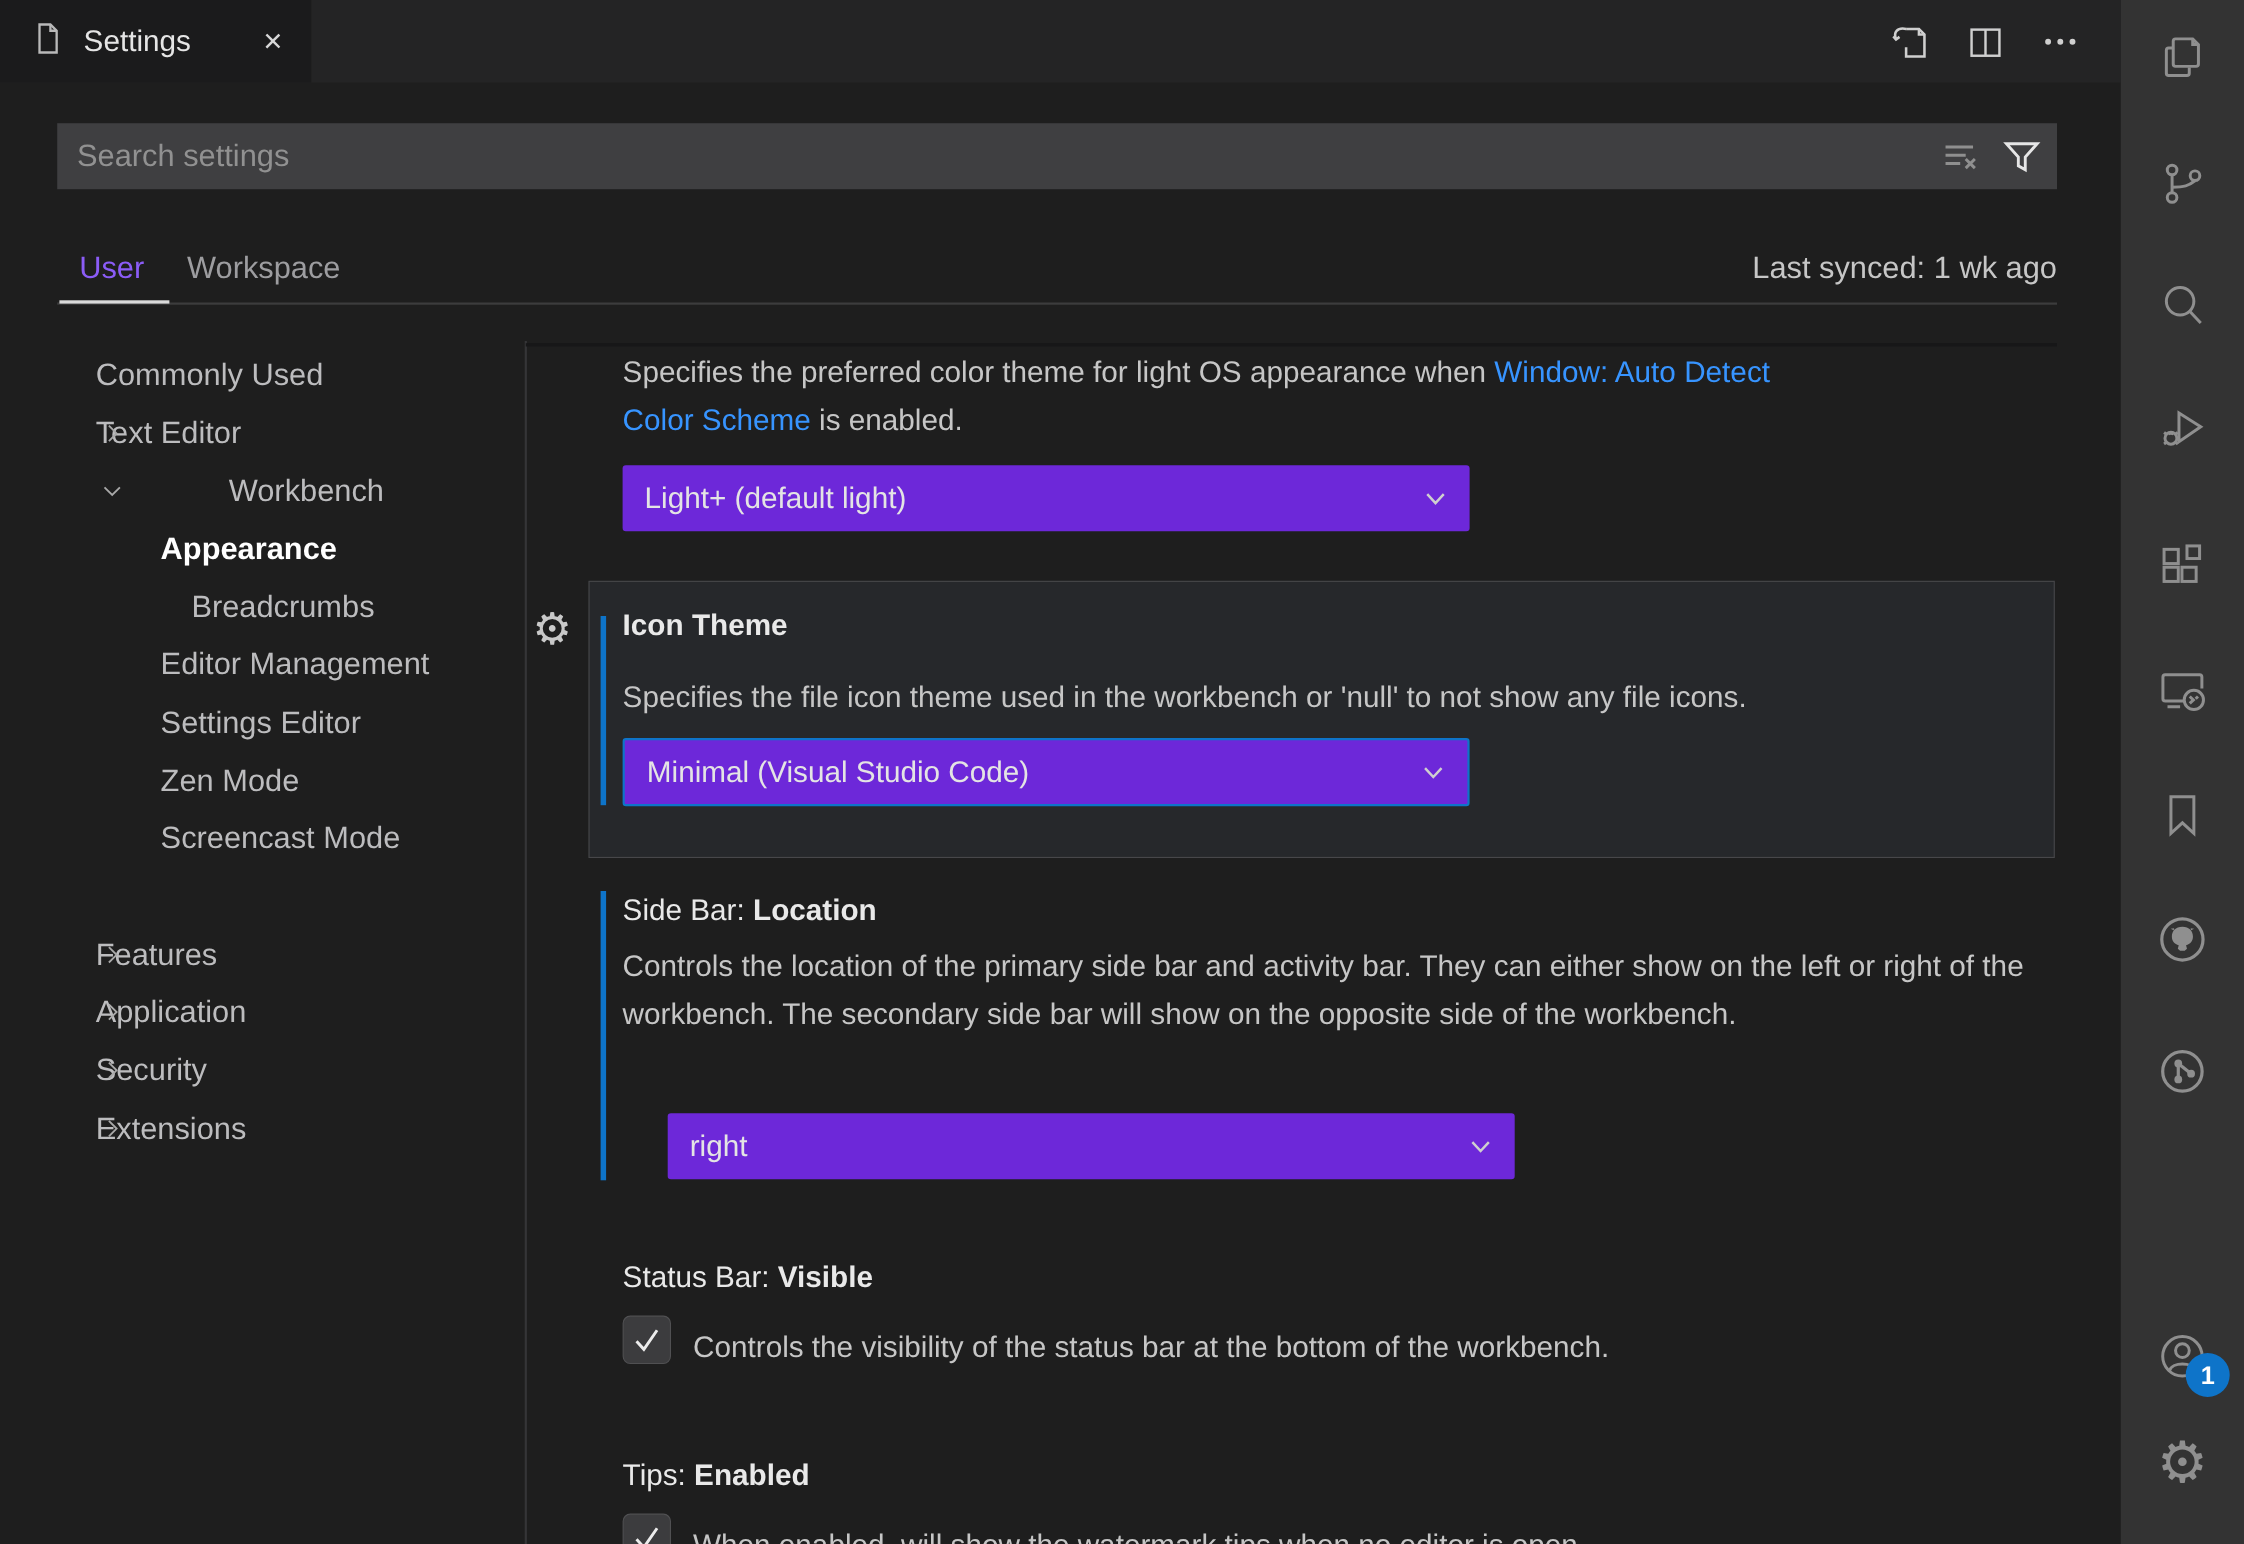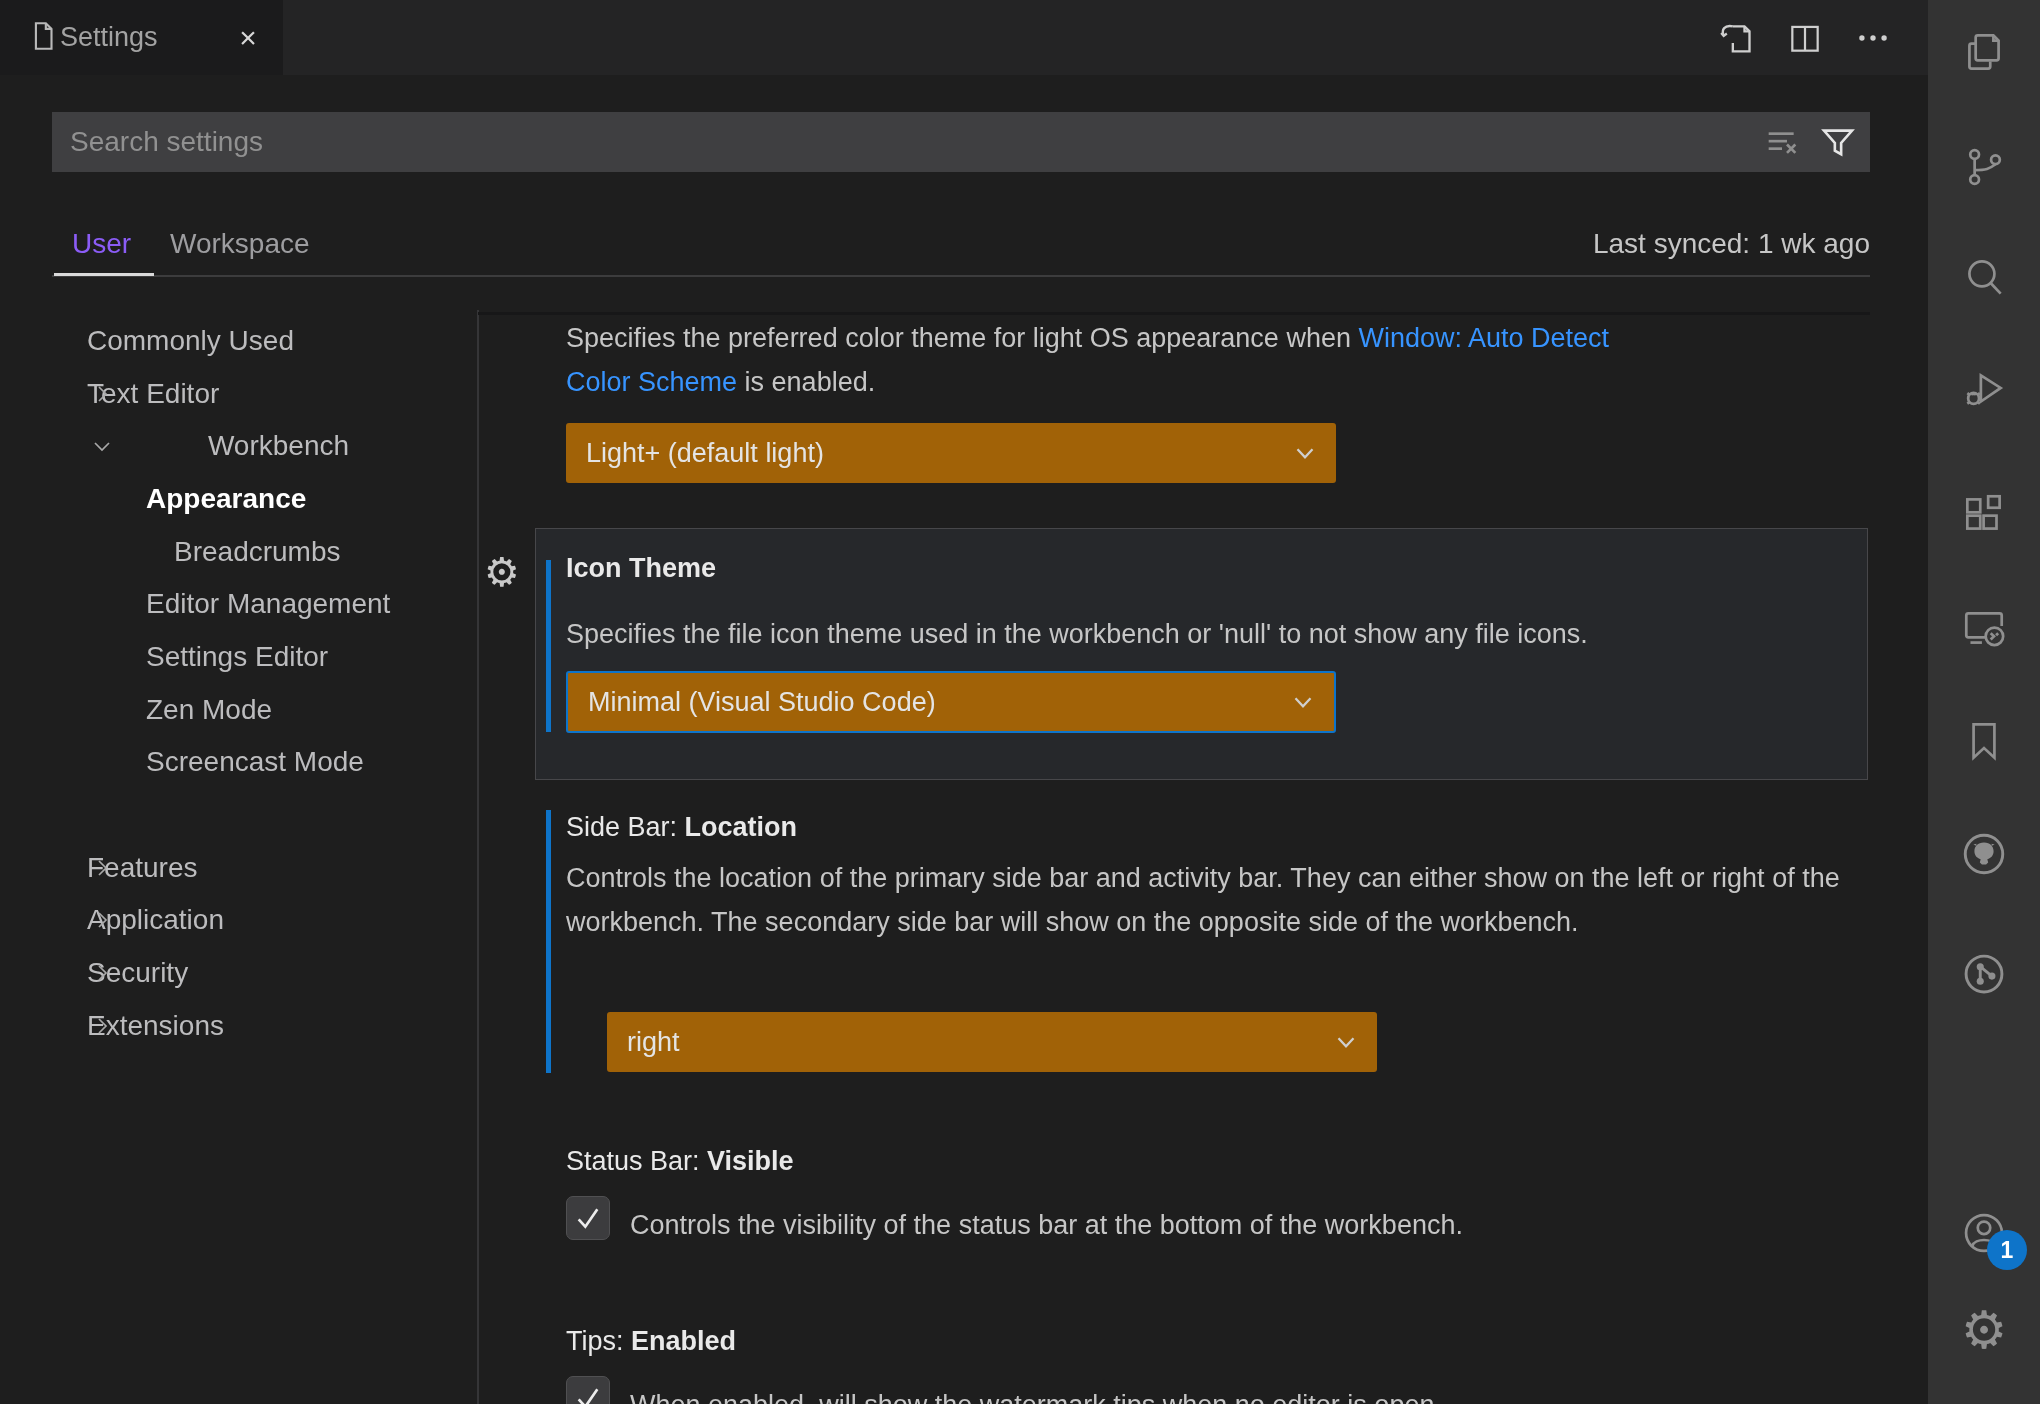--- a/index.html
+++ b/index.html
@@ -7,21 +7,21 @@
   #app {
     position:relative; width:2040px; height:1404px; overflow:hidden;
     background:#1e1e1e; font-family:"Liberation Sans", sans-serif;
     -webkit-font-smoothing:antialiased; color:#cccccc;
   }
   
   .tabbar { position:absolute; left:0; top:0; width:1928px; height:75px; background:#242425; }
   .tab { position:absolute; left:0; top:0; width:283px; height:75px; background:#1b1b1c;
          display:flex; align-items:center; }
   .tab .ficon { margin-left:26px; }
-  .tab .tlabel { margin-left:0; font-size:27px; color:#a3a3a3; }
+  .tab .tlabel { margin-left:16px; font-size:27px; color:#e5e5e5; }
   .tab .tclose { position:absolute; left:228px; top:18px; width:40px; height:40px;
                  display:flex; align-items:center; justify-content:center; color:#d8d8d8; font-size:30px; }
   .ed-actions { position:absolute; top:14px; left:1716px; height:48px; display:flex; gap:26px; align-items:center; }
   .ed-actions .abtn { width:42px; height:42px; display:flex; align-items:center; justify-content:center; }
   
   .searchbar { position:absolute; left:52px; top:112px; width:1818px; height:60px;
                background:#3f3f41; display:flex; align-items:center; }
   .searchbar .ph { margin-left:18px; font-size:28px; color:#919191; flex:1; }
   .searchbar .sic { width:48px; height:48px; display:flex; align-items:center; justify-content:center; margin-right:8px; }
   
@@ -38,21 +38,21 @@
   .trow { position:absolute; left:0; width:470px; height:52px; display:flex; align-items:center; font-size:28px; color:#bcbcbe; }
   .trow .chev { position:absolute; left:90px; width:24px; height:24px; display:flex; }
   .trow .tl0 { margin-left:87px; }
   .trow .tl1 { margin-left:146px; }
   .trow.active { color:#ffffff; font-weight:bold; }
   
   .pane { position:absolute; left:478px; top:300px; width:1450px; height:1104px; }
   .pane-topline { position:absolute; left:0; top:12px; width:1392px; height:3px; background:#171718; }
   .desc { font-size:27px; color:#c6c6c6; line-height:44px; }
   .slink { color:#3794ff; cursor:pointer; }
-  .dropdown { position:absolute; width:770px; height:60px; background:#a16207; border-radius:3px;
+  .dropdown { position:absolute; width:770px; height:60px; background:#6d28d9; border-radius:3px;
               display:flex; align-items:center; font-size:27px; color:#e4e4e4; }
   .dropdown .dtext { margin-left:20px; flex:1; }
   .dropdown .dchev { margin-right:16px; width:30px; height:30px; display:flex; }
   .dropdown.focused { border:2px solid #0e74c9; }
   .stitle { font-size:27px; color:#e9e9e9;text-align:right; }
   .stitle .bold { font-weight:bold; }
   .modbar { position:absolute; width:5px; background:#0e74c9; }
   .hoverblock { position:absolute; left:57px; top:228px; width:1333px; height:252px;
                 background:#26282b; border:1px solid #47474a; }
   .gearrow { position:absolute; left:6px; top:252px; font-size:40px; color:#c9c9c9;

